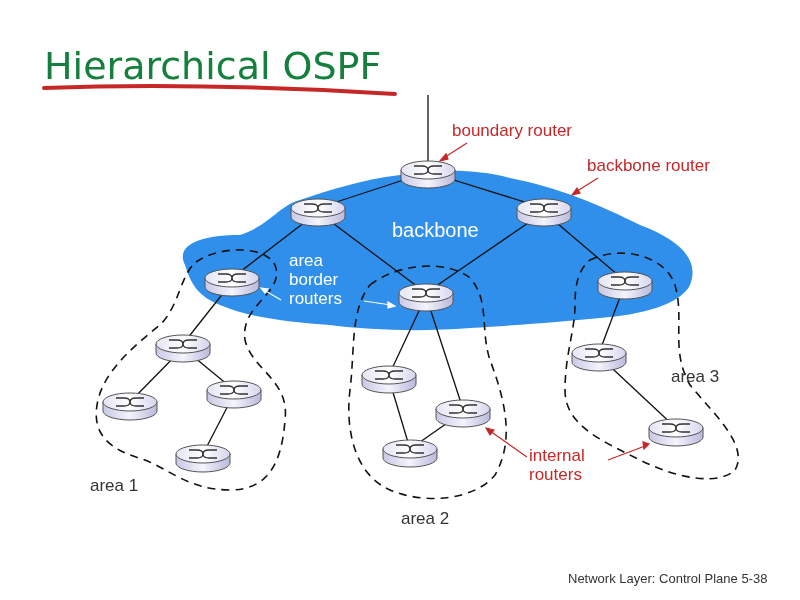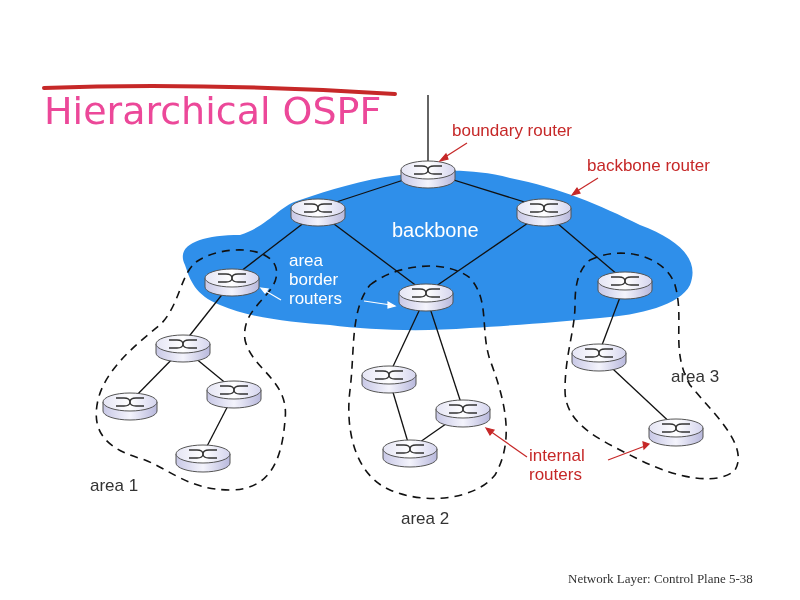--- a/index.html
+++ b/index.html
@@ -1,19 +1,19 @@
 <!DOCTYPE html>
 <html><head>
 <meta charset="utf-8">
 <style>
   html,body{margin:0;padding:0;background:#fff;}
   body{width:800px;height:600px;position:relative;overflow:hidden;font-family:"Liberation Sans",sans-serif;}
-  .title{position:absolute;left:44px;top:44px;font-family:"DejaVu Sans",sans-serif;font-size:38px;color:#ec4899;letter-spacing:0px;margin-top:45px;}
+  .title{position:absolute;left:44px;top:44px;font-family:"DejaVu Sans",sans-serif;font-size:38px;color:#15803d;letter-spacing:0px;}
   svg{position:absolute;left:0;top:0;}
-  .footer{position:absolute;left:568px;top:571px;font-family:Liberation Serif, serif;font-size:13px;color:#333;}
+  .footer{position:absolute;left:568px;top:571px;font-family:Liberation Sans, sans-serif;font-size:13px;color:#333;}
   .lbl{font-family:"Liberation Sans",sans-serif;}
 </style>
 </head>
 <body>
 
 <div class="title">Hierarchical OSPF</div>
 
 <svg width="800" height="600" viewBox="0 0 800 600">
   <defs>
     <linearGradient id="rtop" x1="0" y1="0" x2="1" y2="0">

